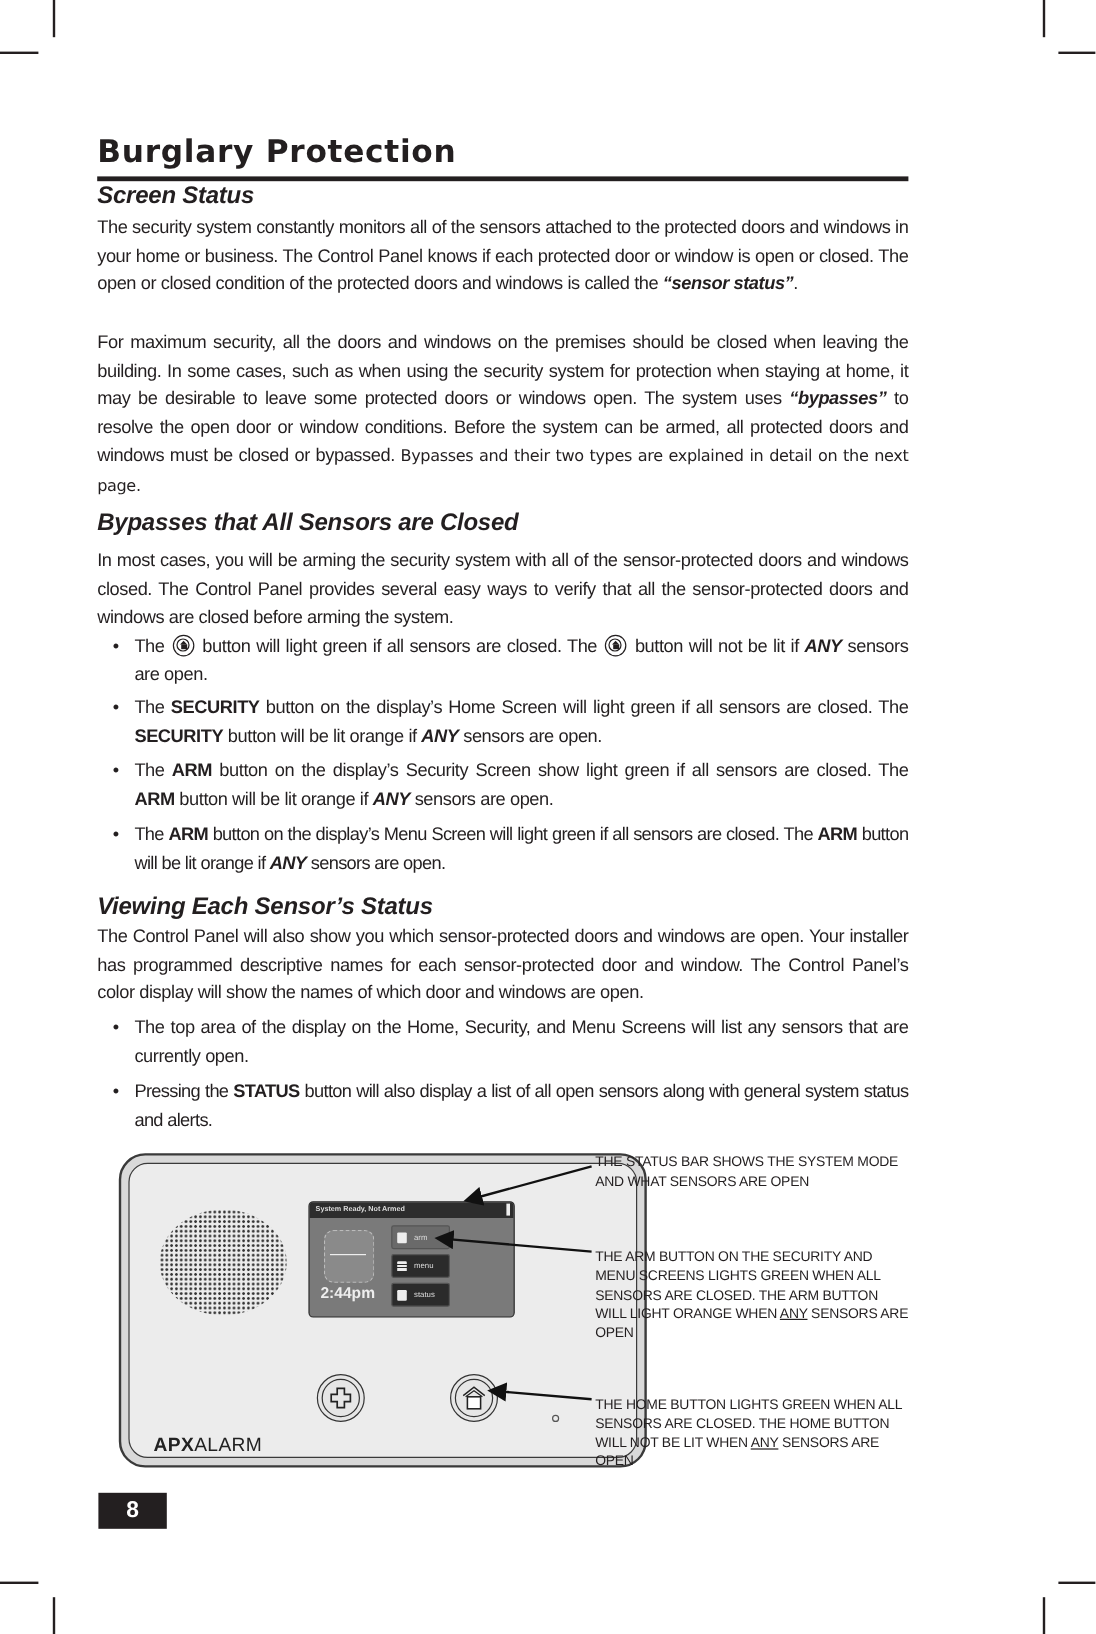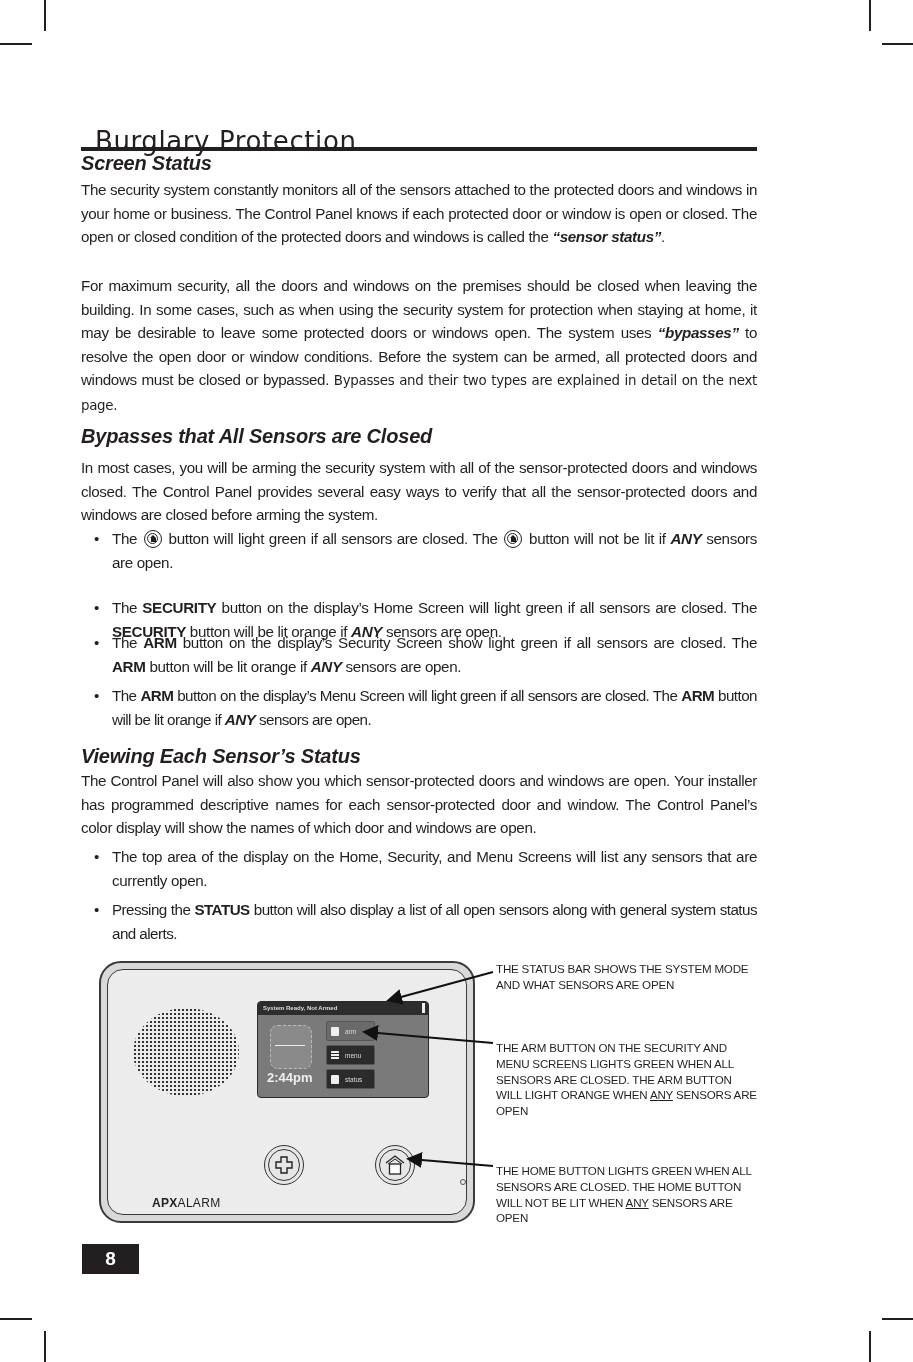--- a/index.html
+++ b/index.html
@@ -1,41 +1,41 @@
 <!DOCTYPE html>
 <html><head>
 <meta charset="utf-8">
 <style>
   html, body { margin:0; padding:0; background:#fff; }
   body { width:913px; height:1362px; position:relative; overflow:hidden;
          font-family:"Liberation Sans", sans-serif; color:#231f20; }
   .crop { position:absolute; background:#231f20; }
-  h1.title { position:absolute; left:81px; top:112px; margin:14px; font-family:"DejaVu Sans", sans-serif;
-     font-weight:normal; font-size:26px; letter-spacing:0.6px; color:#231f20; }
+  h1.title { position:absolute; left:81px; top:112px; margin:0; font-family:"DejaVu Sans", sans-serif;
+     font-weight:bold; font-size:26px; letter-spacing:0.6px; color:#231f20; }
   .rule { position:absolute; left:81px; top:147px; width:676px; height:4px; background:#231f20; }
   .h2 { position:absolute; left:81px; margin:0; font-weight:bold; font-style:italic; font-size:20px;
         font-family:"Liberation Sans", sans-serif; letter-spacing:-0.2px; }
   .para { position:absolute; left:81px; width:676px; margin:0; font-size:15.2px; line-height:23.5px;
           text-align:justify; font-family:"Liberation Sans", sans-serif; letter-spacing:-0.35px;
           transform-origin:left top; }
   em.q { font-style:italic; font-weight:bold; }
   b { font-weight:bold; }
   .bul { position:absolute; left:112px; width:645px; margin:0; font-size:15.2px; line-height:23.5px;
          letter-spacing:-0.35px; text-align:justify; }
   .bul::before { content:"•"; position:absolute; left:-18px; top:0; }
   .ico-home { display:inline-block; width:18px; height:18px; border:1.5px solid #231f20; border-radius:50%;
       vertical-align:-4px; position:relative; margin:0 2px; box-sizing:border-box; }
   .ico-home::after { content:""; position:absolute; left:2px; top:2px; width:11px; height:11px; border:1px solid #231f20;
       border-radius:50%; box-sizing:border-box; }
   .ico-home i { position:absolute; left:5px; top:4px; width:0; height:0; border-left:3.5px solid transparent;
       border-right:3.5px solid transparent; border-bottom:3px solid #231f20; }
   .ico-home u { position:absolute; left:6px; top:7px; width:5px; height:4px; background:#231f20; }
 
   
-  .device { position:absolute; left:99px; top:961px; width:376px; height:262px; border:2px solid #3a3a3a;
+  .device { position:absolute; left:99px; top:961px; width:440px; height:262px; border:2px solid #3a3a3a;
      border-radius:22px; background:#d9d9d9; box-sizing:border-box; }
   .device-inner { position:absolute; left:6px; top:6px; right:6px; bottom:6px; border:1.5px solid #3a3a3a;
      border-radius:16px; background:#ececec; }
   .speaker { position:absolute; left:25px; top:38px; width:106px; height:88px; border-radius:50%;
      background-image:radial-gradient(circle, #333 0.9px, transparent 1.3px); background-size:4px 4px; }
   .screen { position:absolute; left:149px; top:31px; width:172px; height:97px; border:1.5px solid #2a2a2a;
      border-radius:4px; background:#7a7a7a; box-sizing:border-box; overflow:hidden; }
   .screen-bar { height:13px; background:#2d2d2d; color:#ddd; font-size:6px; line-height:13px; padding-left:5px;
      font-weight:bold; position:relative; }
   .plug { position:absolute; right:3px; top:1px; width:3px; height:10px; background:#eee; }
@@ -46,21 +46,21 @@
   .sbtn { position:absolute; left:68px; width:49px; height:20px; border-radius:2px; background:#2b2b2b;
      color:#ddd; font-size:6.5px; line-height:20px; padding-left:18px; box-sizing:border-box; border:1px solid #555; }
   .sbtn.arm { background:#6a6a6a; }
   .sbtn span.gl { position:absolute; left:4px; top:5px; width:8px; height:9px; background:#eee; border-radius:1px; }
   .hwbtn { position:absolute; width:40px; height:40px; border:1.5px solid #333; border-radius:50%;
      box-sizing:border-box; background:#e6e6e6; }
   .hwbtn::after { content:""; position:absolute; left:3px; top:3px; right:3px; bottom:3px;
      border:1px solid #333; border-radius:50%; }
   .hwbtn svg { position:absolute; left:8px; top:8px; z-index:2; }
   .led { position:absolute; left:352px; top:209px; width:4px; height:4px; border:1px solid #555; border-radius:50%; }
-  .brand { position:absolute; left:20px; top:226px; font-size:12px; letter-spacing:0.3px; color:#222;margin-left:24px; }
+  .brand { position:absolute; left:20px; top:226px; font-size:16px; letter-spacing:0.3px; color:#222; }
   .brand b { font-weight:bold; }
   .callout { position:absolute; left:496px; width:262px; font-size:11.6px; line-height:15.8px;
      text-transform:uppercase; letter-spacing:-0.2px; font-family:"Liberation Sans", sans-serif; }
   .callout .ul { text-decoration:underline; }
   .pagenum { position:absolute; left:82px; top:1244px; width:57px; height:30px; background:#231f20;
      color:#fff; font-weight:bold; font-size:19px; line-height:30px; text-align:center; }
   svg.arrows { position:absolute; left:0; top:0; pointer-events:none; }
 </style>
 </head>
 <body>
@@ -79,21 +79,21 @@
 
 <h2 class="h2" style="top:152px">Screen Status</h2>
 <p class="para" style="top:178px"><span>The security system constantly monitors all of the sensors attached to the protected doors and windows in your home or business. The Control Panel knows if each protected door or window is open or closed. The open or closed condition of the protected doors and windows is called the </span><em class="q">“sensor status”</em><span>.</span></p>
 <p class="para" style="top:274px"><span>For maximum security, all the doors and windows on the premises should be closed when leaving the building. In some cases, such as when using the security system for protection when staying at home, it may be desirable to leave some protected doors or windows open. The system uses </span><em class="q">“bypasses”</em><span> to resolve the open door or window conditions. Before the system can be armed, all protected doors and windows must be closed or bypassed. </span><span style="font-family:'DejaVu Sans',sans-serif;font-size:13.4px;letter-spacing:-0.3px">Bypasses and their two types are explained in detail on the next page.</span></p>
 
 <h2 class="h2" style="top:425px">Bypasses that All Sensors are Closed</h2>
 <p class="para" style="top:456px">In most cases, you will be arming the security system with all of the sensor-protected doors and windows closed. The Control Panel provides several easy ways to verify that all the sensor-protected doors and windows are closed before arming the system.</p>
 
 <p class="bul" style="top:527px"><span>The </span><span class="ico-home"><i></i><u></u></span><span> button will light green if all sensors are closed. The </span><span class="ico-home"><i></i><u></u></span><span> button will not be lit if </span><em class="q">ANY</em><span> sensors are open.</span></p>
 
-<p class="bul" style="top:596px"><span>The </span><b>SECURITY</b><span> button on the display’s Home Screen will light green if all sensors are closed. The </span><b>SECURITY</b><span> button will be lit orange if </span><em class="q">ANY</em><span> sensors are open.</span></p>
+<p class="bul" style="top:578px"><span>The </span><b>SECURITY</b><span> button on the display’s Home Screen will light green if all sensors are closed. The </span><b>SECURITY</b><span> button will be lit orange if </span><em class="q">ANY</em><span> sensors are open.</span></p>
 
 <p class="bul" style="top:631px"><span>The </span><b>ARM</b><span> button on the display’s Security Screen show light green if all sensors are closed. The </span><b>ARM</b><span> button will be lit orange if </span><em class="q">ANY</em><span> sensors are open.</span></p>
 
 <p class="bul" style="top:684px;letter-spacing:-0.55px"><span>The </span><b>ARM</b><span> button on the display’s Menu Screen will light green if all sensors are closed. The </span><b>ARM</b><span> button will be lit orange if </span><em class="q">ANY</em><span> sensors are open.</span></p>
 
 <h2 class="h2" style="top:745px">Viewing Each Sensor’s Status</h2>
 <p class="para" style="top:769px">The Control Panel will also show you which sensor-protected doors and windows are open. Your installer has programmed descriptive names for each sensor-protected door and window. The Control Panel’s color display will show the names of which door and windows are open.</p>
 <p class="bul" style="top:845px">The top area of the display on the Home, Security, and Menu Screens will list any sensors that are currently open.</p>
 <p class="bul" style="top:898px;letter-spacing:-0.55px"><span>Pressing the </span><b>STATUS</b><span> button will also display a list of all open sensors along with general system status and alerts.</span></p>
 

